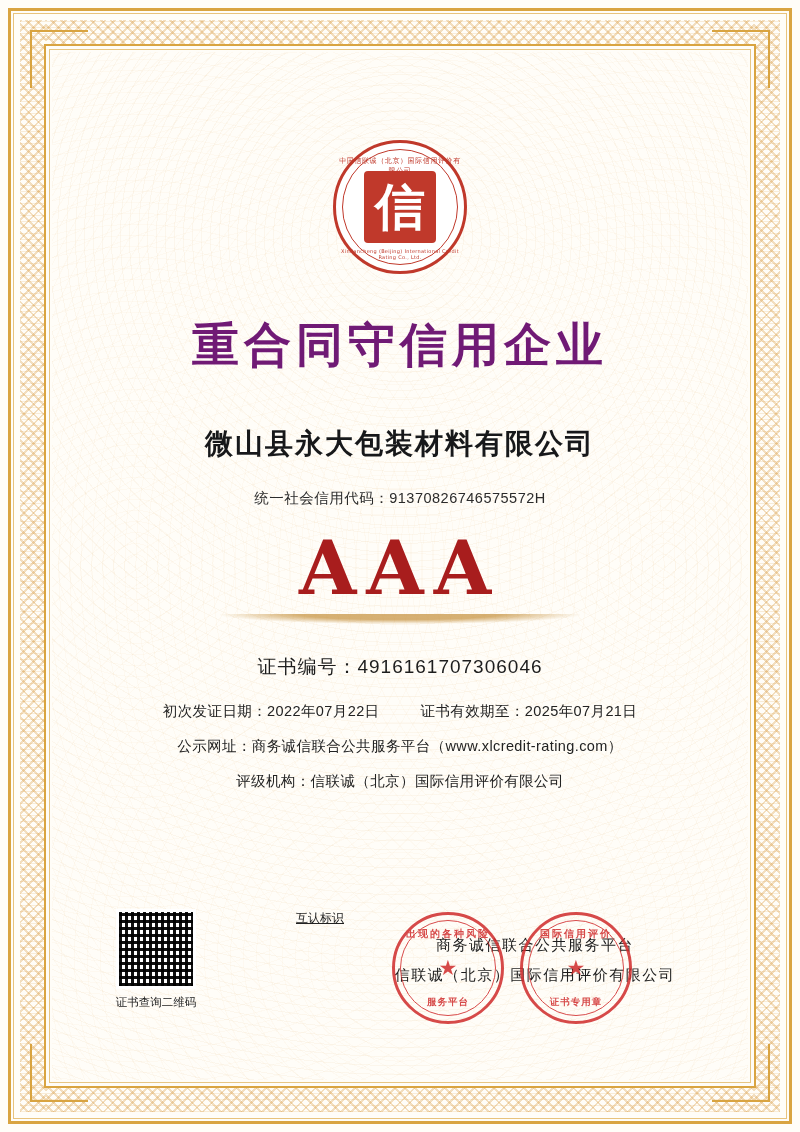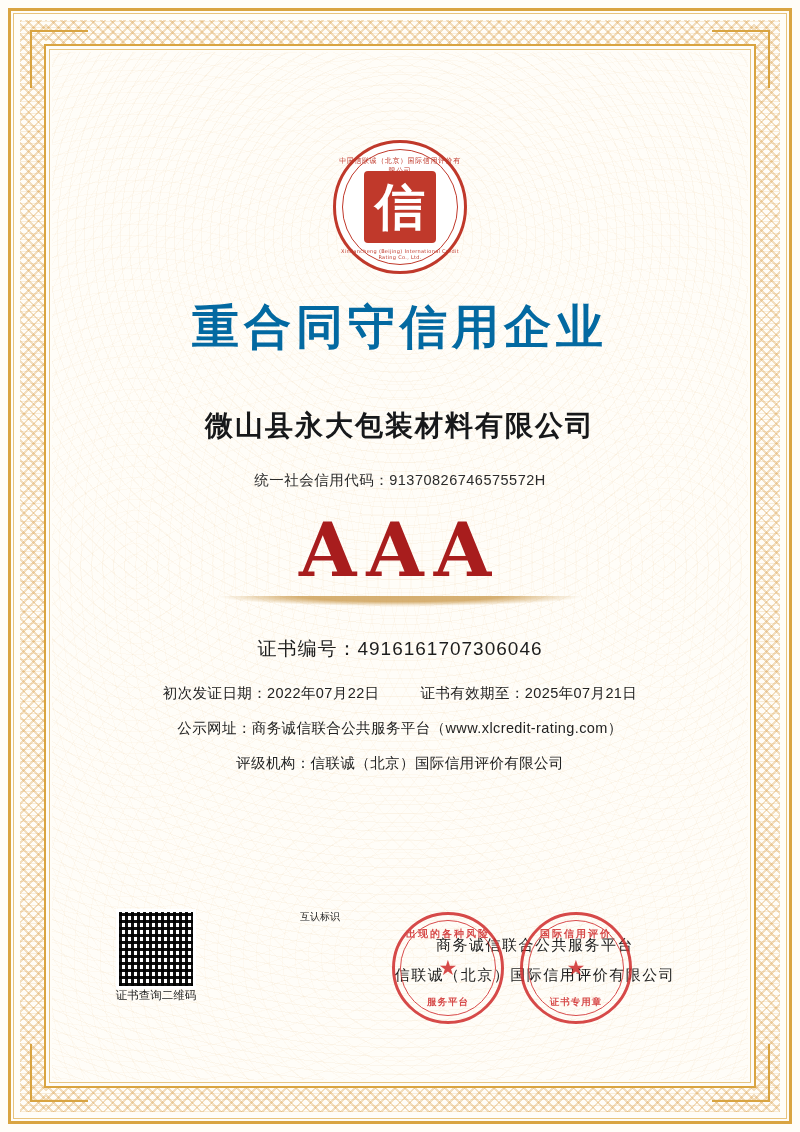--- a/index.html
+++ b/index.html
@@ -141,26 +141,26 @@
     color: #c0392b;
     font-size: 7px;
     letter-spacing: .6px;
     font-family: "DejaVu Sans", sans-serif;
   }
   .emblem-text-top { top: 13px; }
   .emblem-text-bottom { bottom: 11px; font-size: 5px; letter-spacing: .3px; }
 
   
   .cert-title {
-    margin-top: 22px;
+    margin-top: 40px;
     font-family: "DejaVu Serif", serif;
     font-size: 47px;
     font-weight: 700;
     letter-spacing: 5px;
-    color: #0369a1;
+    color: #701a75;
   }
   .company-name {
     margin-top: 48px;
     font-family: "DejaVu Sans", sans-serif;
     font-size: 28px;
     font-weight: 700;
     letter-spacing: 2px;
     color: #17181a;
   }
   .credit-code {
@@ -239,20 +239,21 @@
     margin: 0 auto;
     background-color: #ffffff;
     background-image:
       repeating-linear-gradient(90deg, #111 0 3px, #fff 3px 6px),
       repeating-linear-gradient(0deg, #111 0 3px, #fff 3px 7px);
     background-blend-mode: multiply;
     border: 2px solid #fff;
     box-shadow: 0 0 0 1px #fff;
   }
   .qr-caption {
+    margin-top: 7px;
     font-size: 11.5px;
     color: #222;
   }
 
   .xlcc-block {
     position: absolute;
     left: 198px;
     top: 6px;
     width: 124px;
     text-align: center;
@@ -267,22 +268,23 @@
     left: 50%; top: 50%;
     transform: translate(-50%,-50%);
     font-family: "DejaVu Sans", sans-serif;
     font-size: 17px;
     font-weight: 700;
     color: #1f5fa8;
     letter-spacing: .5px;
   }
   .xlcc-caption {
     margin-top: 4px;
-    font-size: 10px;
+    font-size: 12px;
     color: #222;
+    text-decoration: underline;
   }
 
   .stamp-block {
     position: absolute;
     right: 40px;
     top: 12px;
     width: 330px;
     height: 110px;
   }
   .stamp-lines {

